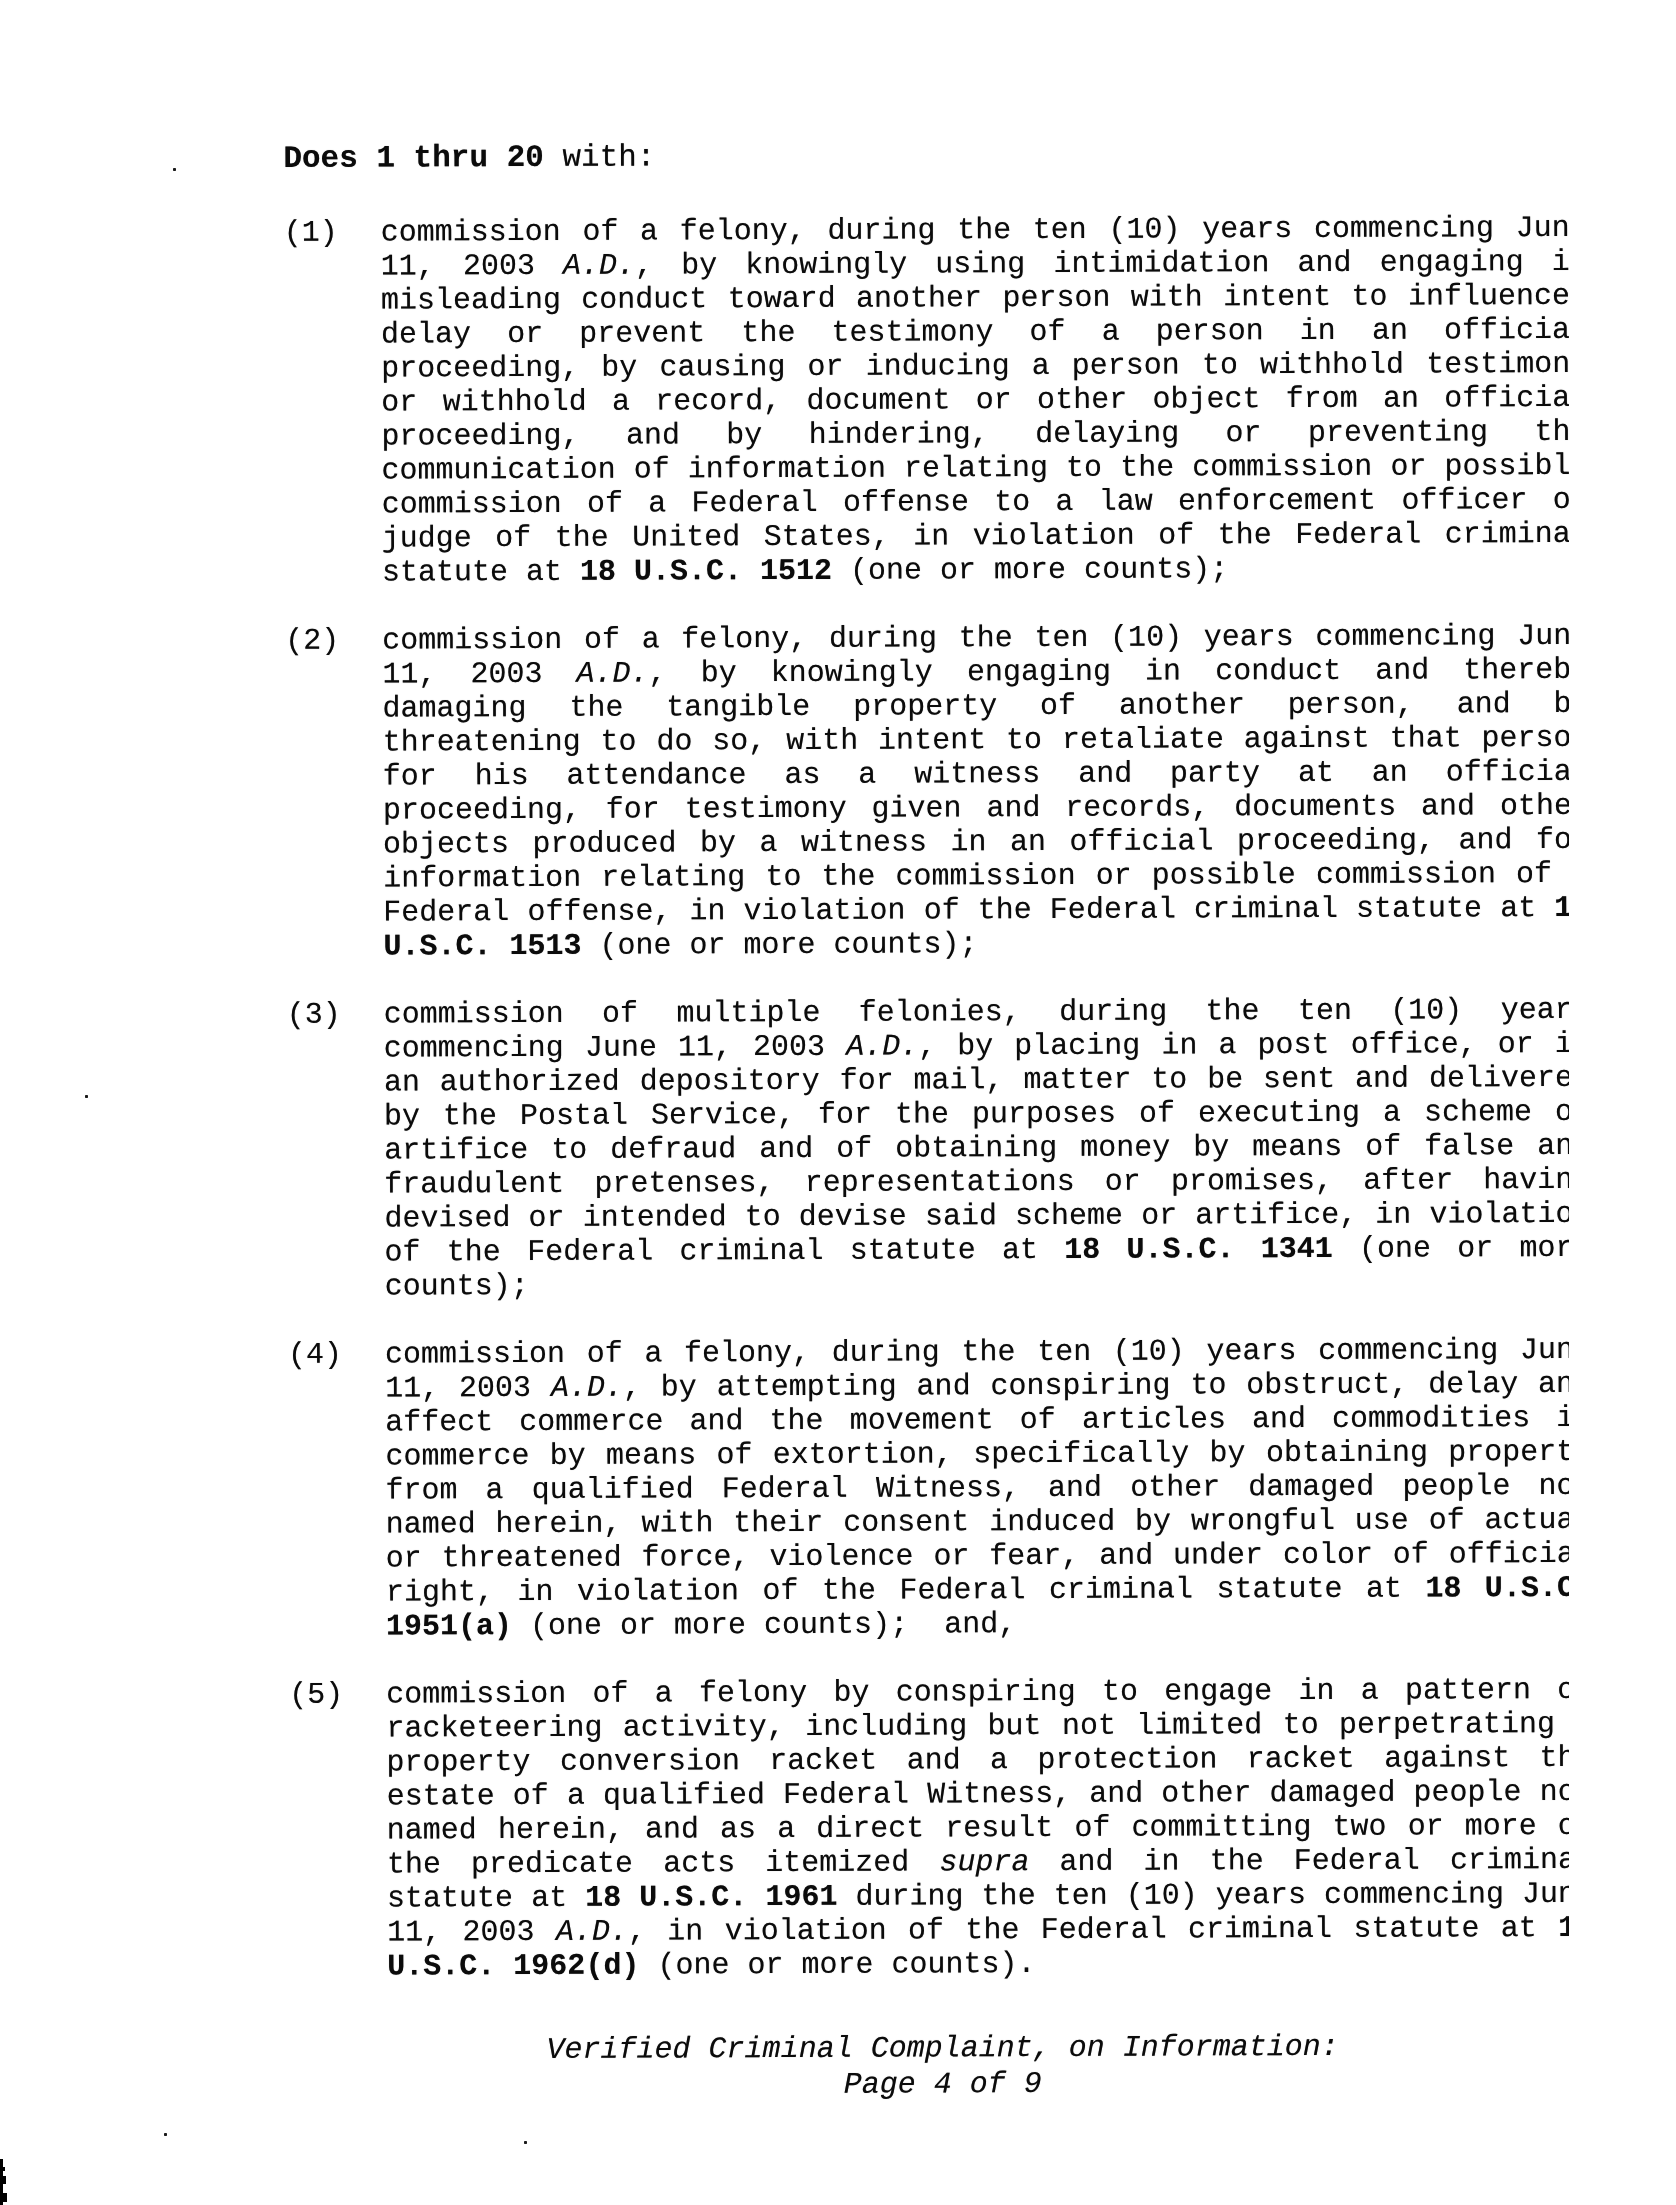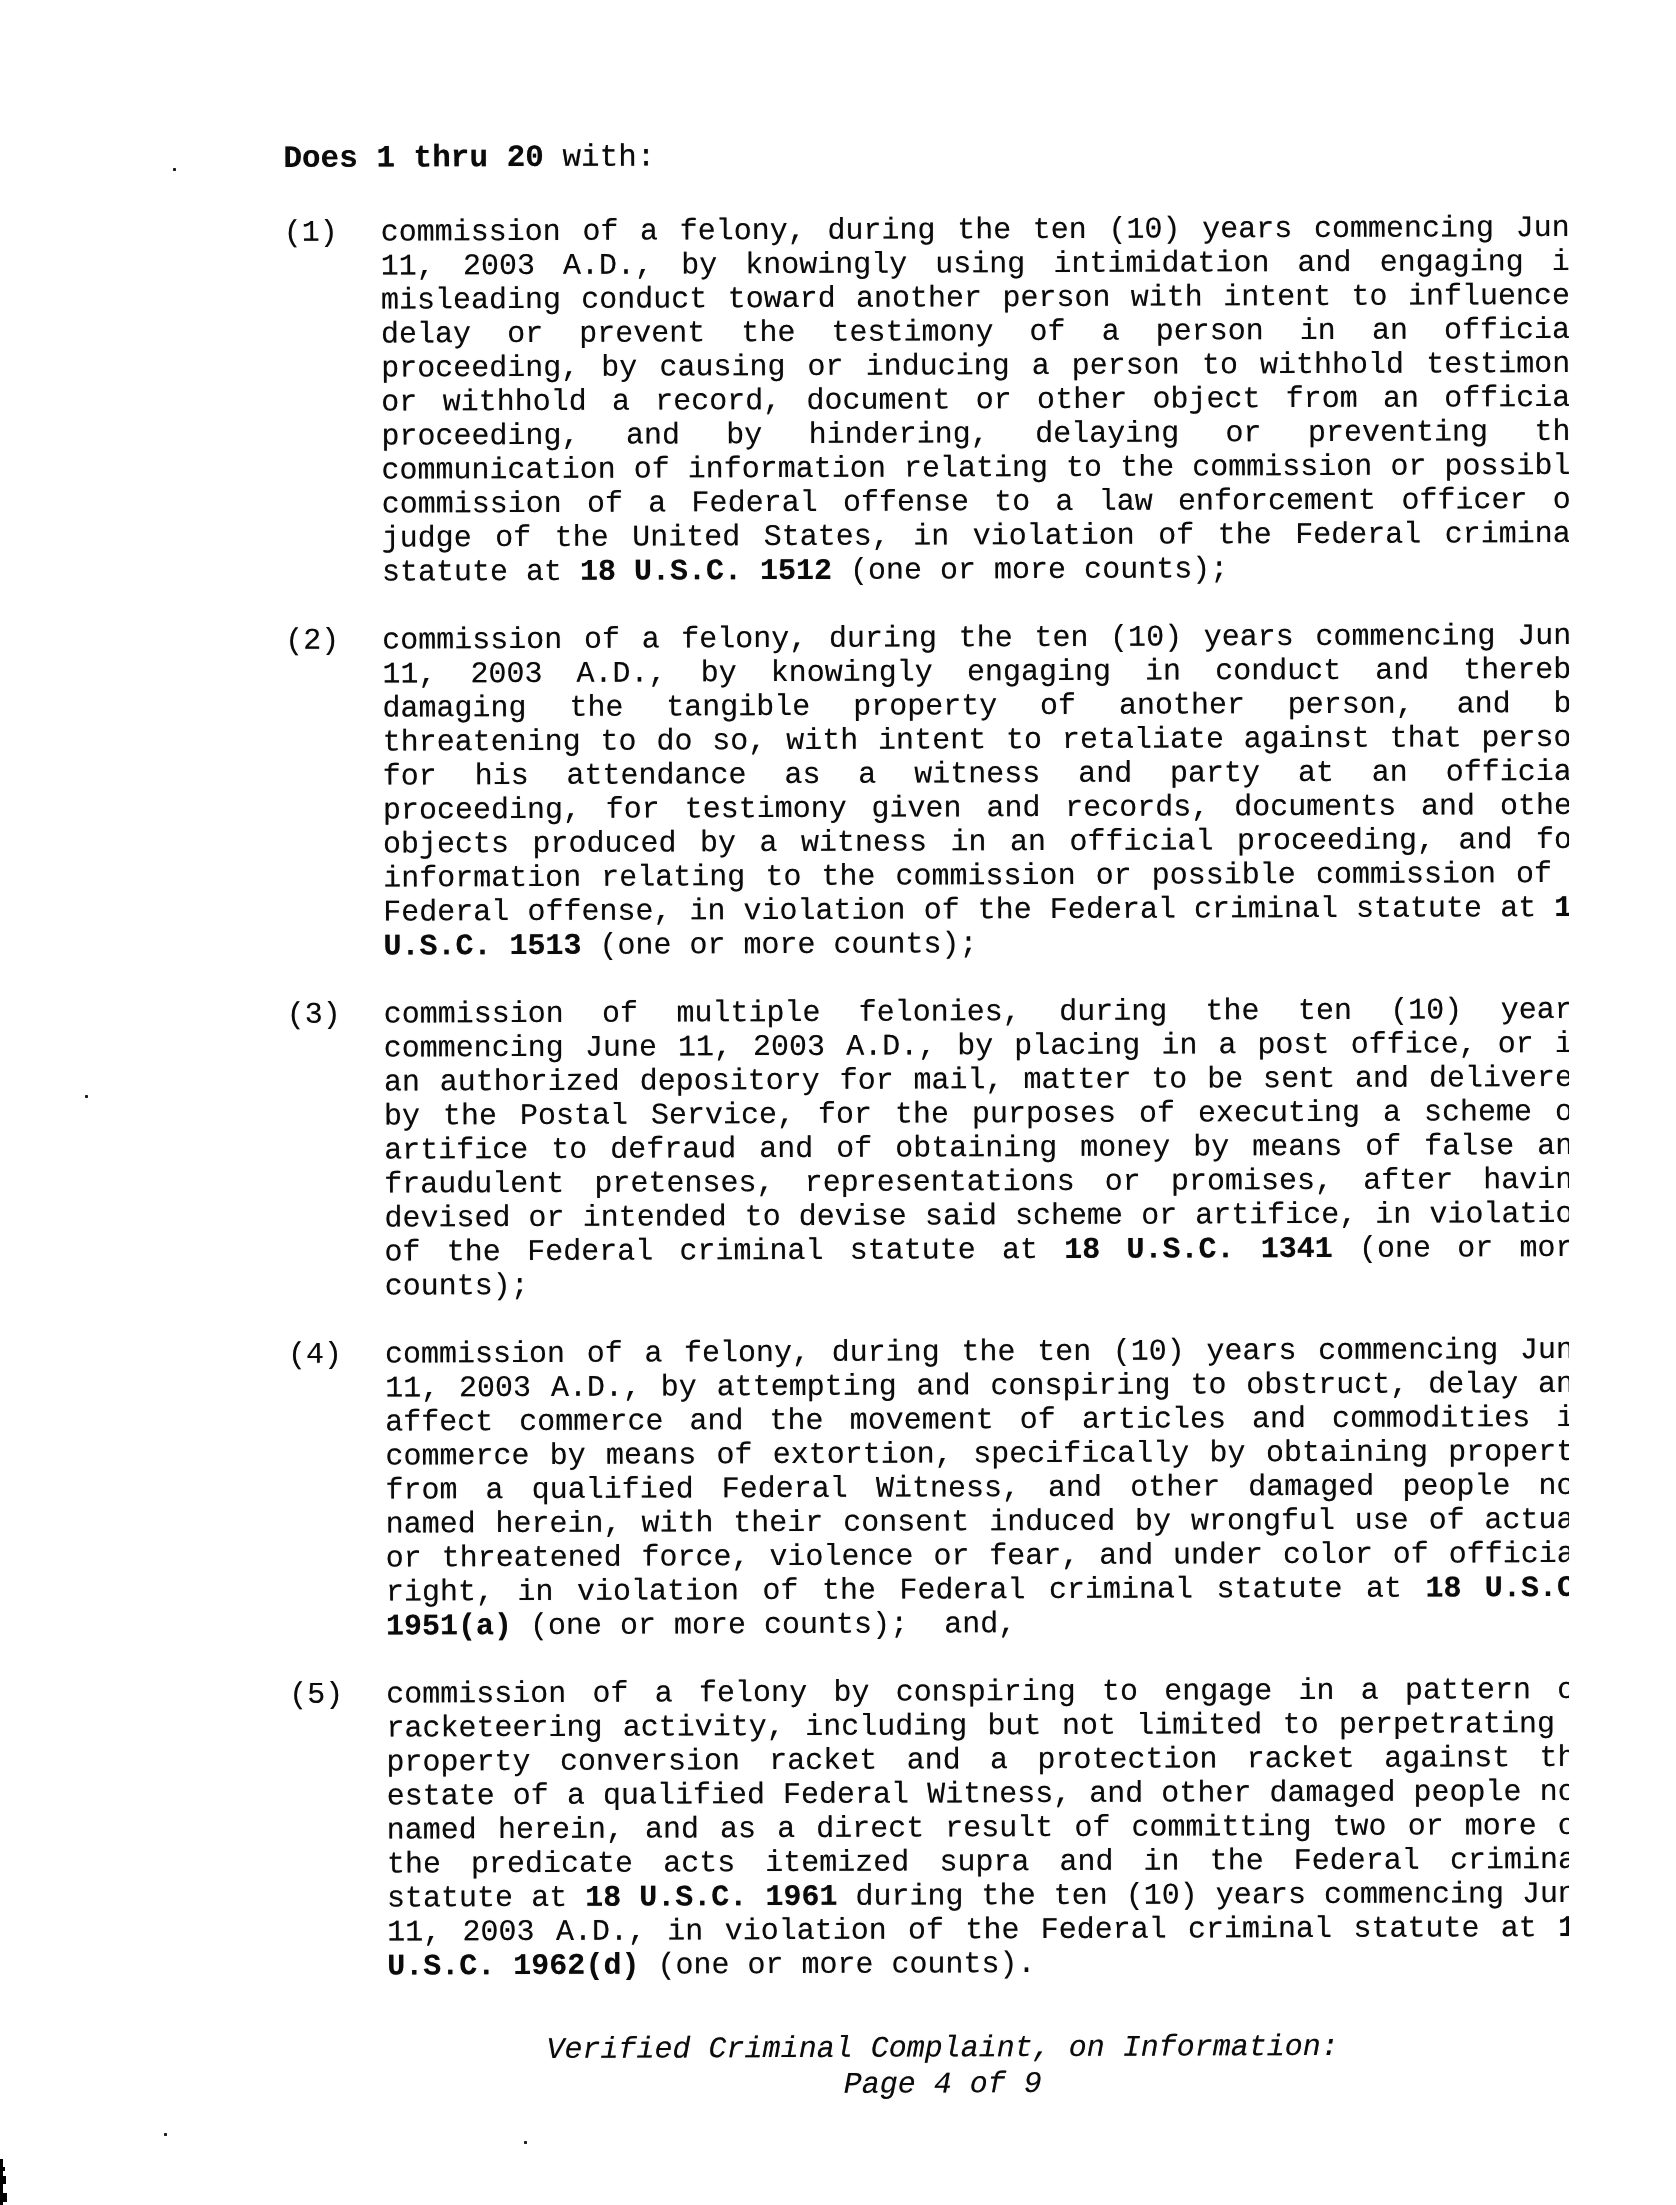--- a/index.html
+++ b/index.html
@@ -27,21 +27,21 @@
     text-shadow:0 0 0.7px rgba(0,0,0,.5);
   }
   .txt{
     width:1207px;
     font-size:30px;line-height:34px;
     text-align:justify;
     text-shadow:0 0 0.7px rgba(0,0,0,.5);
     white-space:pre-wrap;
   }
   .f-b{font-weight:700;}
-  .f-i{}
+  .f-i{font-style:italic;}
   .footer{
     margin-top:49px;width:1304px;
     text-align:center;font-style:italic;
     font-size:30px;line-height:36px;
     text-shadow:0 0 0.7px rgba(0,0,0,.5);
   }
   
   .artifact{position:absolute;background:#000;}
   .a-line{left:0;top:2159px;width:2.6px;height:47px;}
   .a-blob1{left:0;top:2176px;width:6px;height:8px;}

